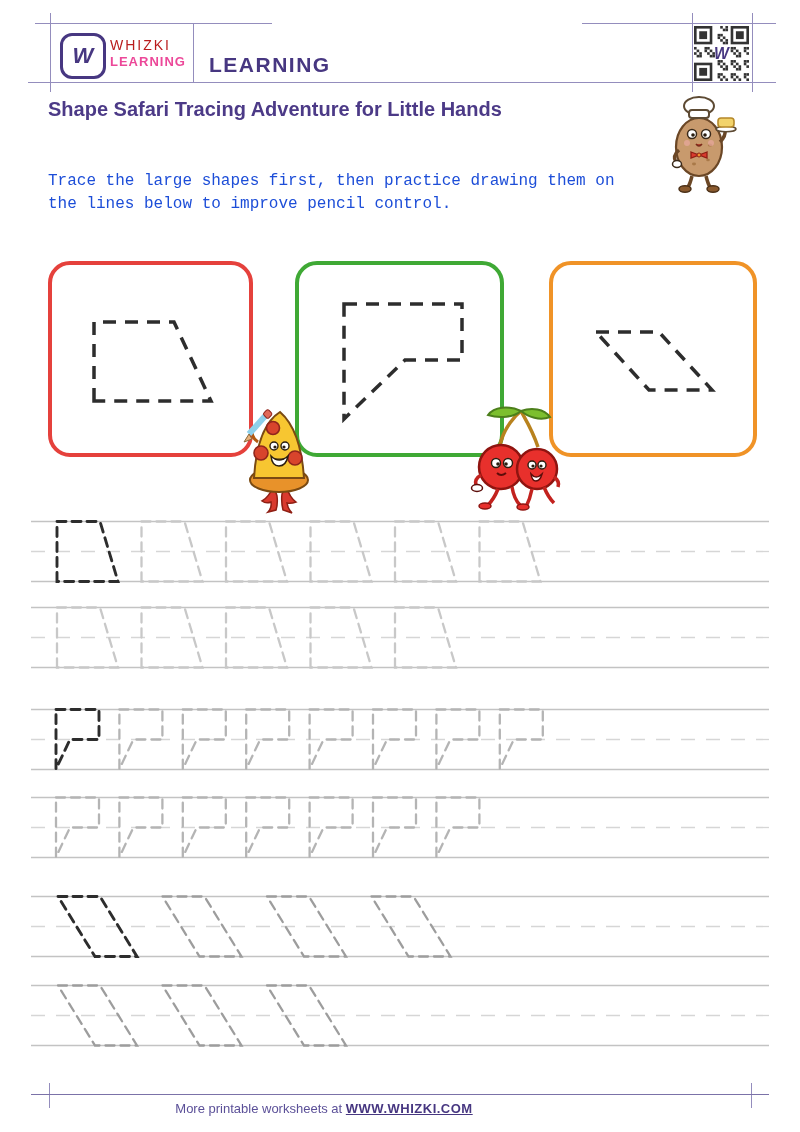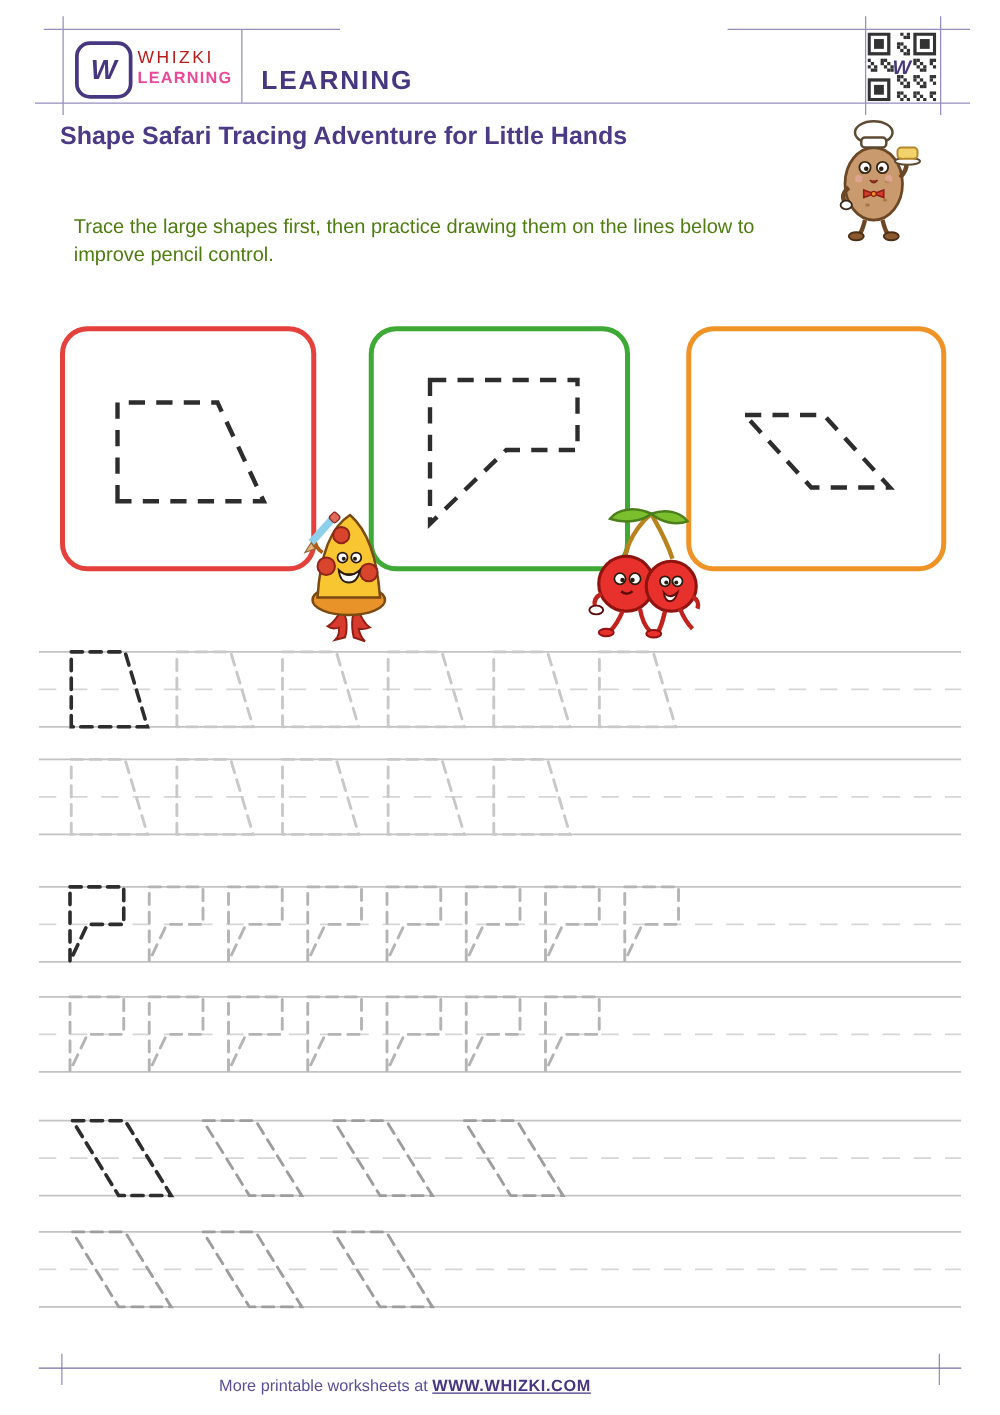--- a/index.html
+++ b/index.html
@@ -15,21 +15,21 @@
   .logo-w{font-size:22px;font-weight:bold;font-style:italic;color:#473781;}
   .brand-name{position:absolute;left:110px;top:37px;font-size:14px;letter-spacing:2px;color:#b91c1c;}
   .brand-sub{position:absolute;left:110px;top:54px;font-size:13px;font-weight:bold;letter-spacing:1px;color:#ec4899;}
   .divider{position:absolute;left:193px;top:24px;width:1px;height:58px;background:#948dbd;}
   .lib-label{position:absolute;left:209px;top:31px;font-size:20px;letter-spacing:2px;color:#53458f;}
   .doc-type{position:absolute;left:209px;top:53px;font-size:21px;font-weight:bold;letter-spacing:1.5px;color:#473781;}
   .qr{position:absolute;left:694px;top:26px;width:55px;height:55px;}
   
   .title{position:absolute;left:48px;top:96px;width:565px;font-size:20px;font-weight:bold;
          color:#4c3a87;line-height:1.32;}
-  .subtitle{position:absolute;left:59px;top:170px;width:570px;font-size:16px;color:#4d7c0f;line-height:1.45;}
+  .subtitle{position:absolute;left:48px;top:170px;width:570px;font-size:16px;color:#1d4ed8;line-height:1.45;font-family:Liberation Mono, monospace;}
   
   .shape-box{position:absolute;top:261px;height:188px;border:4px solid;border-radius:22px;background:#fff;}
   .box-1{left:48px;width:197px;border-color:#e5413c;}
   .box-2{left:295px;width:201px;border-color:#3fa935;}
   .box-3{left:549px;width:200px;border-color:#f09327;}
   .shape-box svg{position:absolute;left:0;top:0;}
   
   .mascot{position:absolute;}
   .potato{left:652px;top:90px;}
   .pizza{left:238px;top:406px;}

